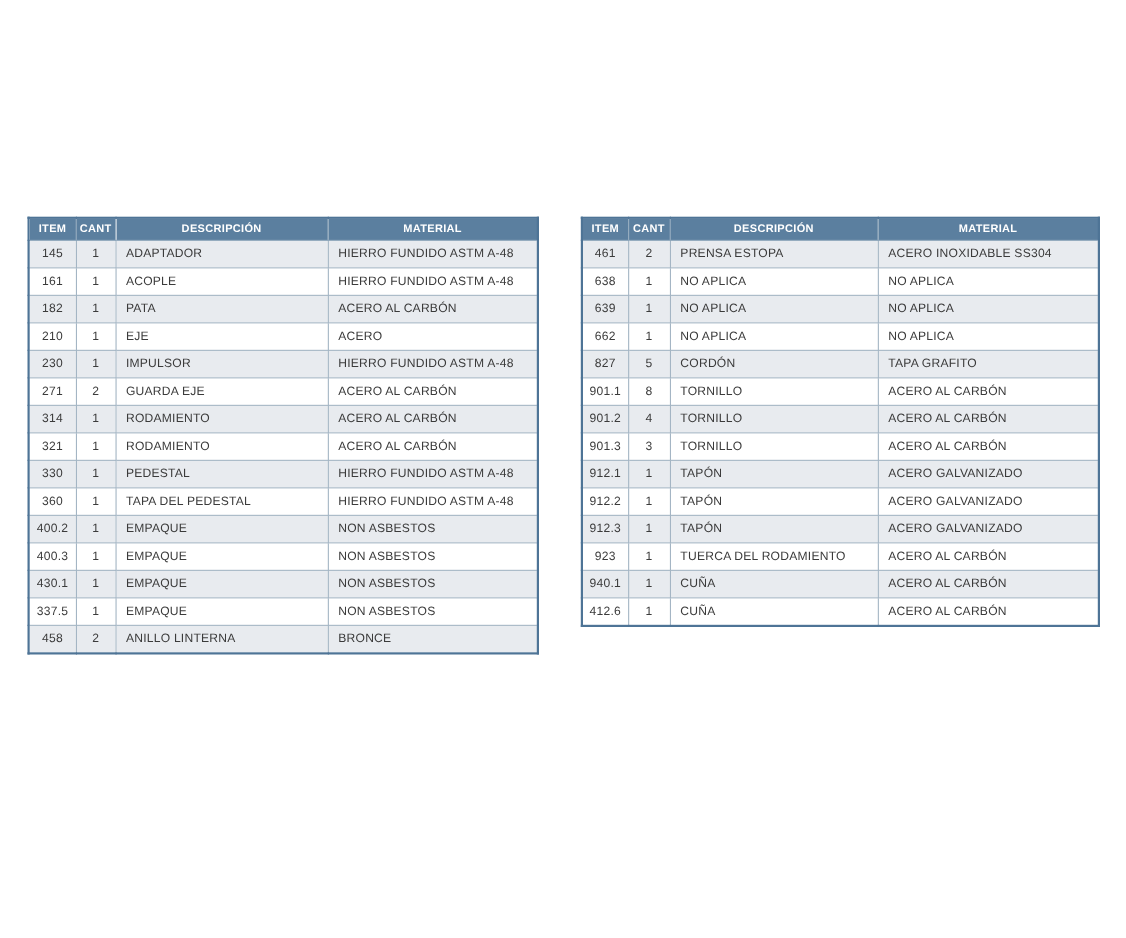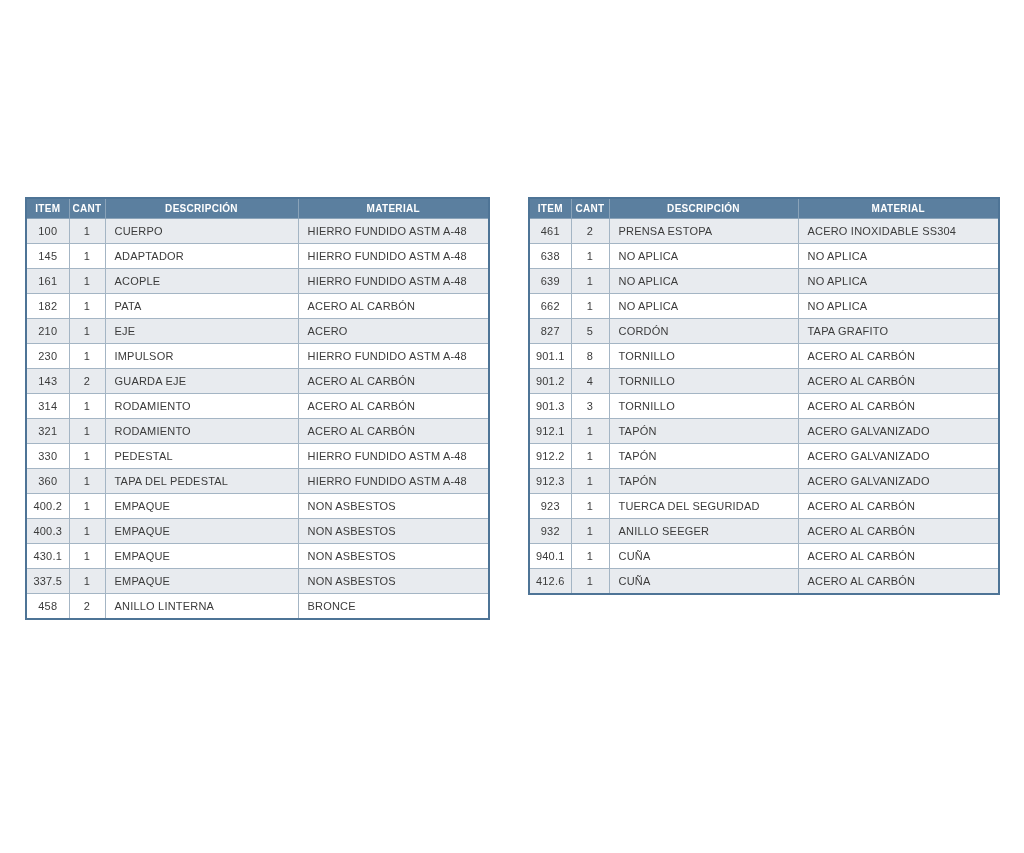--- a/index.html
+++ b/index.html
@@ -78,26 +78,20 @@
       <thead>
           <tr>
             <th>ITEM</th>
             <th>CANT</th>
             <th>DESCRIPCIÓN</th>
             <th>MATERIAL</th>
           </tr>
         </thead>
       <tbody>
           <tr>
-            <td class="c">100</td>
-            <td class="c">1</td>
-            <td class="l">CUERPO</td>
-            <td class="l">HIERRO FUNDIDO ASTM A-48</td>
-          </tr>
-          <tr>
             <td class="c">145</td>
             <td class="c">1</td>
             <td class="l">ADAPTADOR</td>
             <td class="l">HIERRO FUNDIDO ASTM A-48</td>
           </tr>
           <tr>
             <td class="c">161</td>
             <td class="c">1</td>
             <td class="l">ACOPLE</td>
             <td class="l">HIERRO FUNDIDO ASTM A-48</td>
@@ -114,21 +108,21 @@
             <td class="l">EJE</td>
             <td class="l">ACERO</td>
           </tr>
           <tr>
             <td class="c">230</td>
             <td class="c">1</td>
             <td class="l">IMPULSOR</td>
             <td class="l">HIERRO FUNDIDO ASTM A-48</td>
           </tr>
           <tr>
-            <td class="c">143</td>
+            <td class="c">271</td>
             <td class="c">2</td>
             <td class="l">GUARDA EJE</td>
             <td class="l">ACERO AL CARBÓN</td>
           </tr>
           <tr>
             <td class="c">314</td>
             <td class="c">1</td>
             <td class="l">RODAMIENTO</td>
             <td class="l">ACERO AL CARBÓN</td>
           </tr>
@@ -263,27 +257,21 @@
           </tr>
           <tr>
             <td class="c">912.3</td>
             <td class="c">1</td>
             <td class="l">TAPÓN</td>
             <td class="l">ACERO GALVANIZADO</td>
           </tr>
           <tr>
             <td class="c">923</td>
             <td class="c">1</td>
-            <td class="l">TUERCA DEL SEGURIDAD</td>
-            <td class="l">ACERO AL CARBÓN</td>
-          </tr>
-          <tr>
-            <td class="c">932</td>
-            <td class="c">1</td>
-            <td class="l">ANILLO SEEGER</td>
+            <td class="l">TUERCA DEL RODAMIENTO</td>
             <td class="l">ACERO AL CARBÓN</td>
           </tr>
           <tr>
             <td class="c">940.1</td>
             <td class="c">1</td>
             <td class="l">CUÑA</td>
             <td class="l">ACERO AL CARBÓN</td>
           </tr>
           <tr>
             <td class="c">412.6</td>

